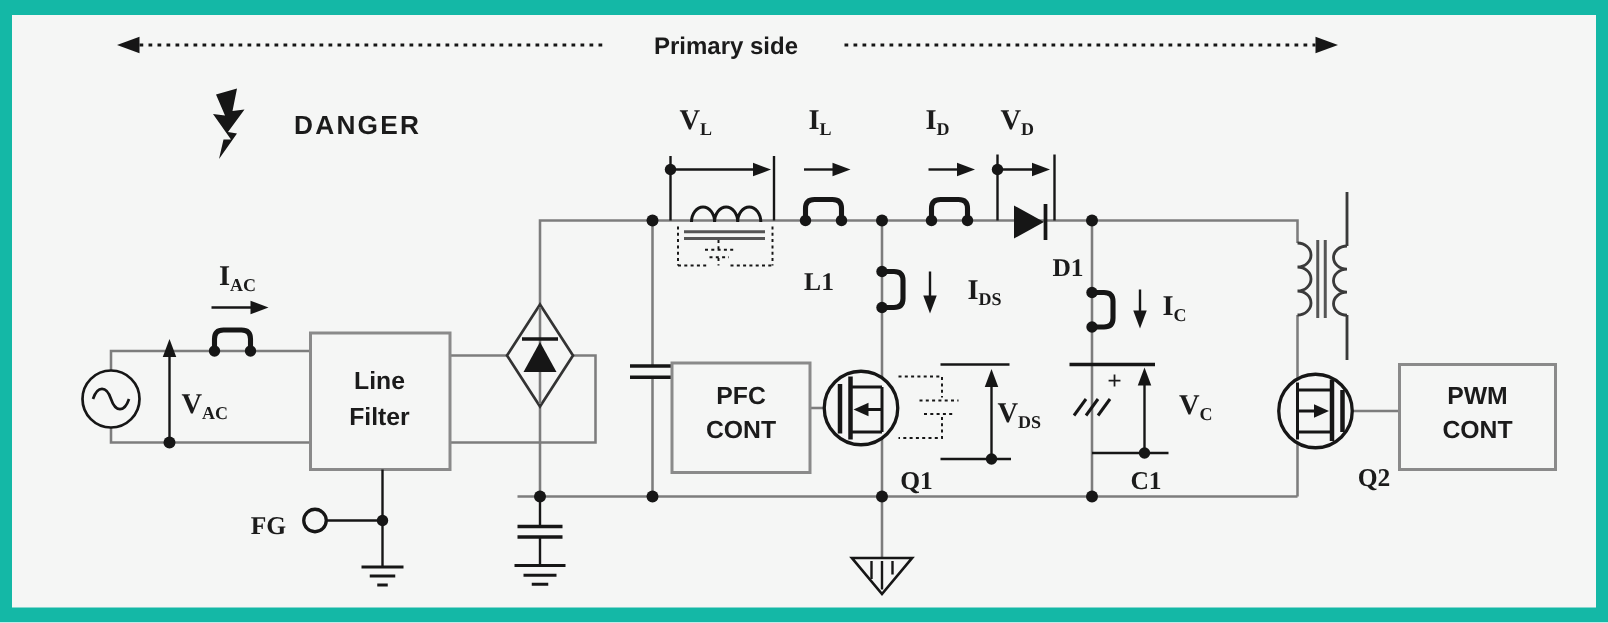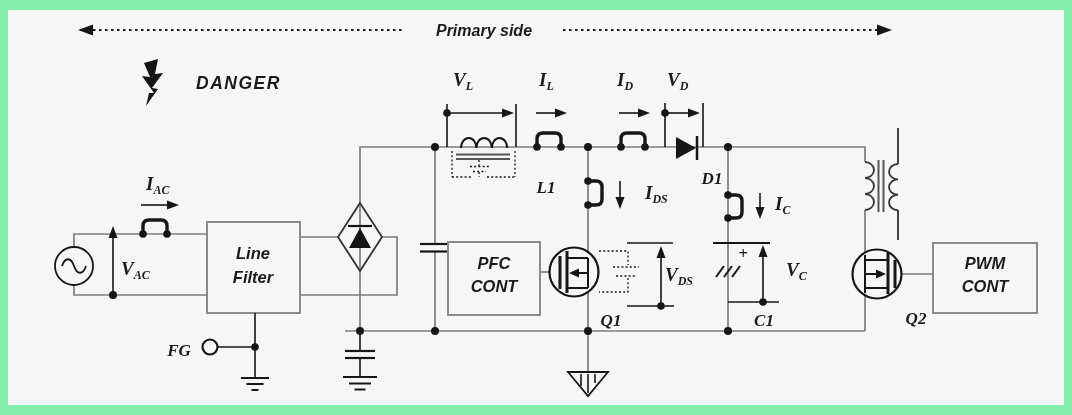--- a/index.html
+++ b/index.html
@@ -1,16 +1,16 @@
 <!DOCTYPE html>
 <html style="--bg: #f5f6f5; --wire: #7d7d7d; --ink: #161616; --box: #8a8a8a; --text: #1b1b1b;"><head>
 <meta charset="utf-8">
 <style>
   html,body{margin:0;padding:0;background:#ffffff;}
-  #stage{position:relative;width:1072px;height:415px;background:#86efac;overflow:hidden;font-style:italic;}
+  #stage{position:relative;width:1072px;height:415px;background:#14b8a6;overflow:hidden;}
   svg{position:absolute;inset:0;}
   text{fill:var(--text,#1b1b1b);}
   .sans{font-family:"Liberation Sans",sans-serif;font-weight:bold;}
   .serif{font-family:"Liberation Serif",serif;font-weight:bold;}
   .t16{font-size:16px;} .t17{font-size:17.5px;letter-spacing:1.5px;}
   .tbox{font-size:16.5px;} .t19{font-size:19px;} .t17s{font-size:17px;}
   .sub{font-size:12px;}
   .wire{stroke:var(--wire,#7d7d7d);stroke-width:1.7;fill:none;}
   .blk{stroke:var(--ink,#161616);fill:none;}
   .meas{stroke:var(--ink,#161616);stroke-width:1.6;fill:none;}

